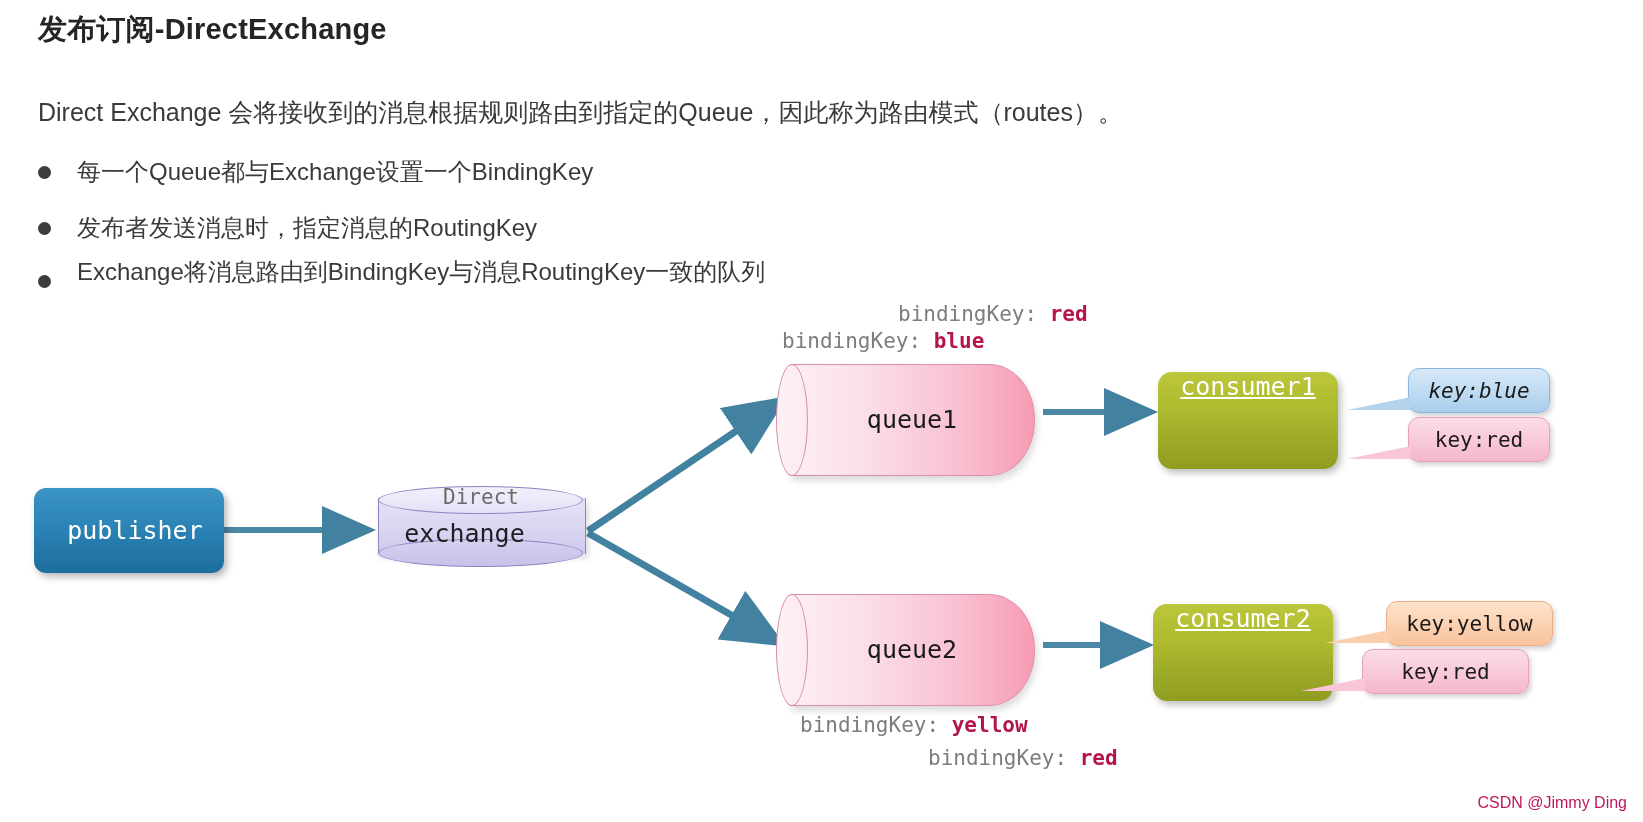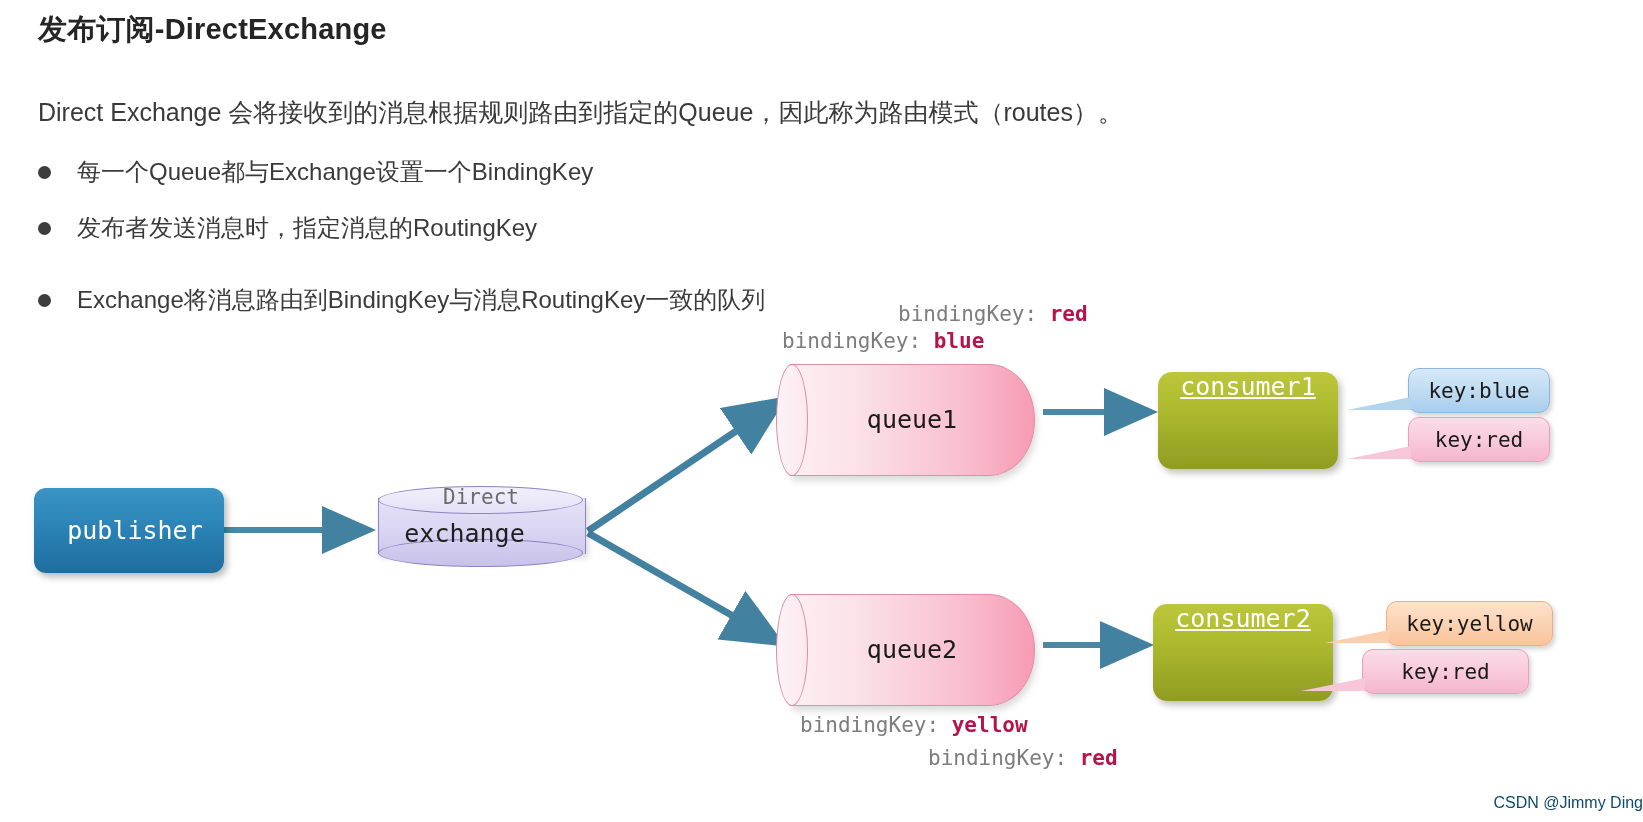--- a/index.html
+++ b/index.html
@@ -40,21 +40,21 @@
     position: absolute;
     left: 38px;
     display: flex;
     align-items: center;
     font-size: 24px;
     color: #3a3a3a;
     white-space: nowrap;
   }
   #bullet-0 { top: 156px; }
   #bullet-1 { top: 212px; }
-  #bullet-2 { top: 284px; }
+  #bullet-2 { top: 256px; align-items: flex-end; }
   .bullet-dot {
     width: 13px;
     height: 13px;
     border-radius: 50%;
     background: #3c3c3c;
     margin-right: 26px;
     flex: 0 0 auto;
   }
 
   
@@ -259,20 +259,21 @@
     height: 0;
     border-style: solid;
     border-width: 0 0 13px 64px;
   }
   #bubble-blue {
     left: 1408px;
     top: 368px;
     width: 140px;
     background: linear-gradient(180deg, #d6e9f8 0%, #bcd9f1 60%, #a9cdec 100%);
     border: 1.3px solid #8bb7dc;
+    font-style: italic;
   }
   #bubble-blue .tail { border-color: transparent transparent #b4d4ee transparent; }
   #bubble-red-1 {
     left: 1408px;
     top: 417px;
     width: 140px;
     background: linear-gradient(180deg, #fbdde8 0%, #f8c6d8 60%, #f6b6cd 100%);
     border: 1.3px solid #e8a0ba;
   }
   #bubble-red-1 .tail { border-color: transparent transparent #f8c6d8 transparent; }
@@ -289,24 +290,24 @@
     top: 649px;
     width: 165px;
     background: linear-gradient(180deg, #fbdde8 0%, #f8c6d8 60%, #f6b6cd 100%);
     border: 1.3px solid #e8a0ba;
   }
   #bubble-red-2 .tail { border-color: transparent transparent #f8c6d8 transparent; }
 
   
   #watermark {
     position: absolute;
-    right: 0;
+    right: 16px;
     bottom: 10px;
     font-size: 16px;
-    color: #0c4a6e;
+    color: #be185d;
     white-space: nowrap;
   }
 </style>
 </head>
 <body>
 
 <div id="page-title">发布订阅-DirectExchange</div>
 <div id="intro-paragraph">Direct Exchange 会将接收到的消息根据规则路由到指定的Queue，因此称为路由模式（routes）。</div>
 
 <div class="bullet-row" id="bullet-0">

